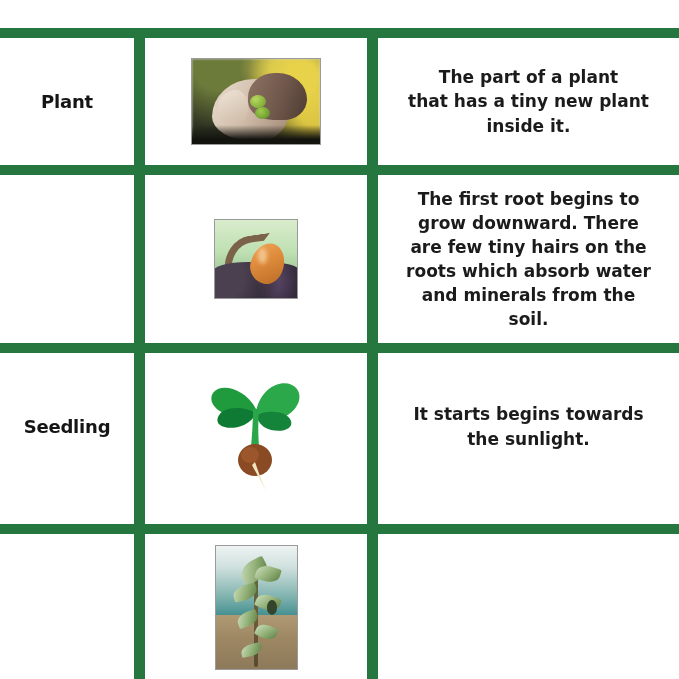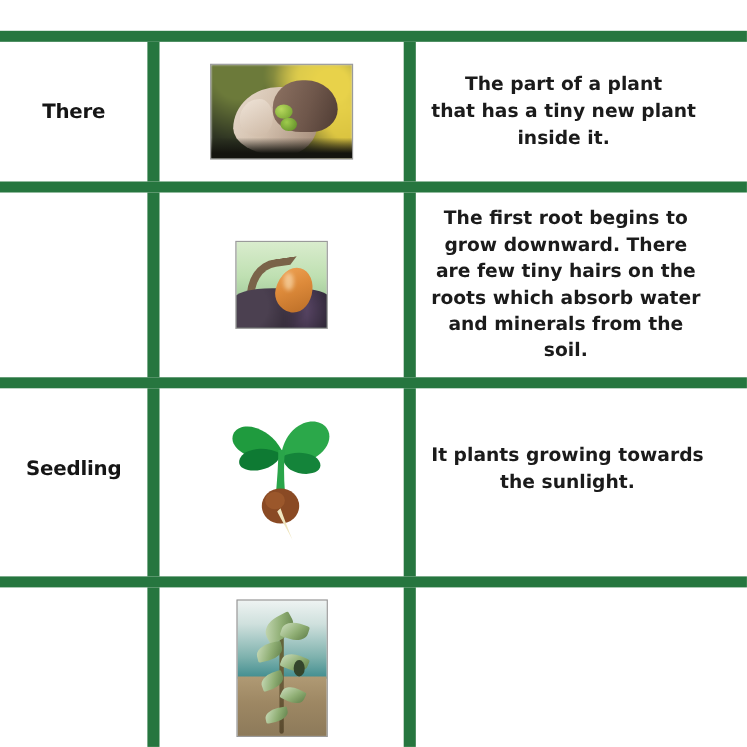--- a/index.html
+++ b/index.html
@@ -91,22 +91,23 @@
   }
 
   .cell-text {
     position: absolute;
     left: 378px;
     top: 0;
     width: 301px;
     height: 100%;
     display: flex;
     align-items: center;
+    justify-content: center;
     box-sizing: border-box;
-    padding: 0 14px;
+    padding: 0 2px;
   }
   .cell-text .txt {
     font-size: 17px;
     font-weight: bold;
     color: #1b1b1b;
     line-height: 1.42;
     text-align: center;
     white-space: pre-line;
   }
 
@@ -257,21 +258,21 @@
   <div class="vline vseg-2" style="left:134px;"></div>
   <div class="vline vseg-3" style="left:134px;"></div>
 
   <div class="vline vseg-0" style="left:367px;"></div>
   <div class="vline vseg-1" style="left:367px;"></div>
   <div class="vline vseg-2" style="left:367px;"></div>
   <div class="vline vseg-3" style="left:367px;"></div>
 
   <div class="row" id="row-0">
     <div class="cell-label">
-      <span class="txt">There</span>
+      <span class="txt">Plant</span>
     </div>
     <div class="cell-media">
       <div class="photo" id="photo-seed">
         <div class="bg"></div>
         <div class="palm"></div>
         <div class="thumb"></div>
         <div class="fingers"></div>
         <div class="seed-a"></div>
         <div class="seed-b"></div>
         <div class="dark-bottom"></div>
@@ -317,21 +318,21 @@
           <path d="M60 50 C66 22 92 16 101 28 C110 41 93 60 72 60 C65 60 61 56 60 50 Z" fill="#2BA84A"></path>
           <path d="M61 54 C72 48 92 50 95 60 C98 70 80 73 68 66 C64 63 61 59 61 54 Z" fill="#14843A"></path>
         </g>
         <path d="M57 48 C57 62 56 74 55 86 L63 86 C62 72 62 60 63 48 Z" fill="#2AA54A"></path>
         <ellipse cx="59" cy="99" rx="17" ry="16" fill="#8A4A24"></ellipse>
         <ellipse cx="54" cy="94" rx="9" ry="8" fill="#A05C2E" opacity="0.75"></ellipse>
         <path d="M59 101 C62 110 66 120 70 130 C66 122 60 112 56 104 Z" fill="#EFE6C0"></path>
       </svg>
     </div>
     <div class="cell-text">
-      <span class="txt">It plants growing towards
+      <span class="txt">It starts begins towards
 the sunlight.</span>
     </div>
   </div>
 
   <div class="row" id="row-3">
     <div class="cell-media" style="align-items:flex-start;padding-top:11px;box-sizing:border-box;">
       <div class="photo" id="photo-mature">
         <div class="sky"></div>
         <div class="ground"></div>
         <div class="stem"></div>

